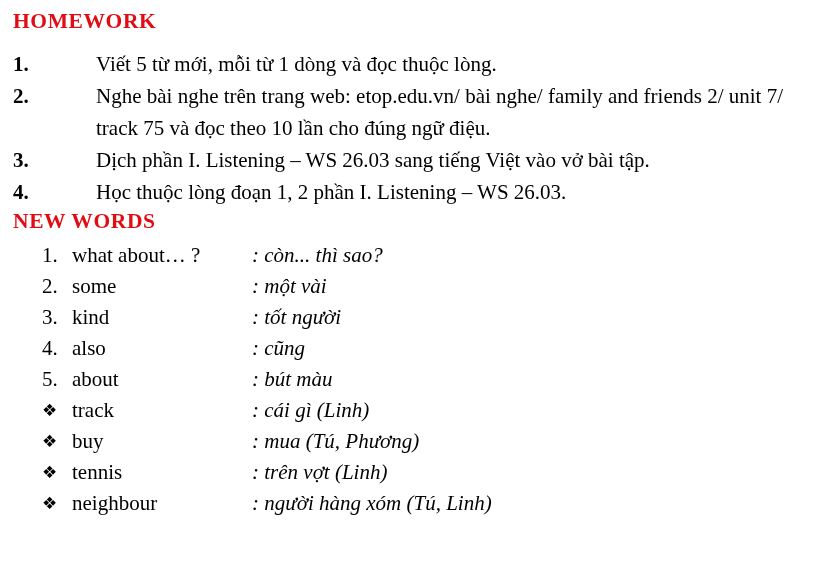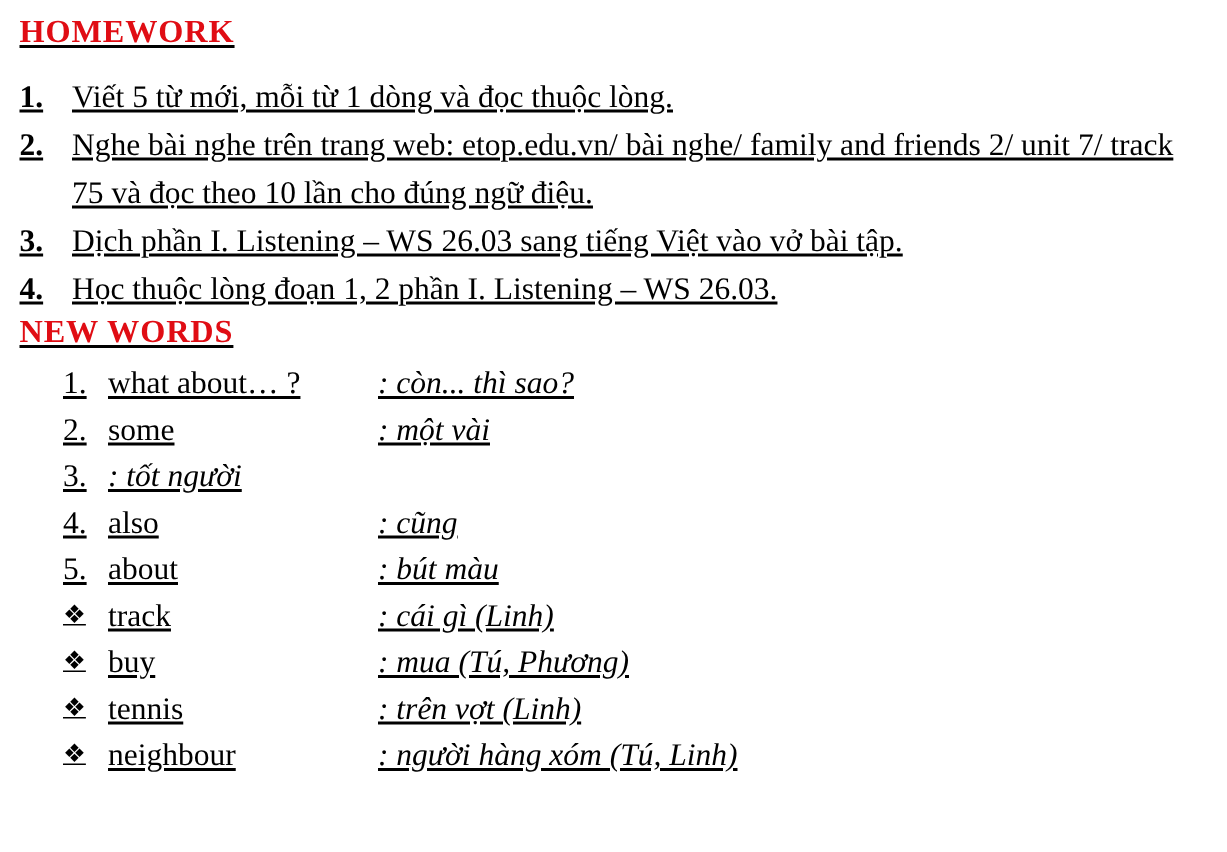--- a/index.html
+++ b/index.html
@@ -4,34 +4,34 @@
 <style>
   * { margin: 0; padding: 0; box-sizing: border-box; }
   html, body { width: 818px; height: 568px; }
   body {
     background: #ffffff;
     color: #000000;
     font-family: "Liberation Serif", "DejaVu Serif", serif;
     font-size: 21px;
     overflow: hidden;
   }
-  .page { padding: 8px 14px 0 13px; width: 818px; height: 412px; text-decoration: underline; }
+  .page { padding: 8px 14px 0 13px; width: 818px; height: 412px; }
 
   .heading {
     color: #e00d14;
     font-size: 21.5px;
     font-weight: bold;
     letter-spacing: 0.6px;
     line-height: 26px;
   }
 
   .hw-list { list-style: none; margin-top: 14px; }
   .hw-item { display: flex; line-height: 32px; }
   .hw-num { font-weight: bold; flex: 0 0 35px; width: 35px; }
-  .hw-text { flex: 1; max-width: 748px; }
+  .hw-text { flex: 1; max-width: 748px; margin-left: 48px; }
 
   .heading.nw { }
 
   .vocab-list { margin-top: 6px; margin-left: 29px; }
   .vocab-row { display: flex; line-height: 31px; }
   .v-marker { flex: 0 0 30px; width: 30px; }
   .v-marker.diamond { font-family: "DejaVu Sans", sans-serif; font-size: 17px; }
   .v-word { flex: 0 0 180px; width: 180px; }
   .v-trans { font-style: italic; }
 </style>
@@ -69,20 +69,21 @@
       <span class="v-word">what about… ?</span>
       <span class="v-trans">: còn... thì sao?</span>
     </div>
     <div class="vocab-row">
       <span class="v-marker">2.</span>
       <span class="v-word">some</span>
       <span class="v-trans">: một vài</span>
     </div>
     <div class="vocab-row">
       <span class="v-marker">3.</span>
+      <span class="v-word">kind</span>
       <span class="v-trans">: tốt người</span>
     </div>
     <div class="vocab-row">
       <span class="v-marker">4.</span>
       <span class="v-word">also</span>
       <span class="v-trans">: cũng</span>
     </div>
     <div class="vocab-row">
       <span class="v-marker">5.</span>
       <span class="v-word">about</span>

